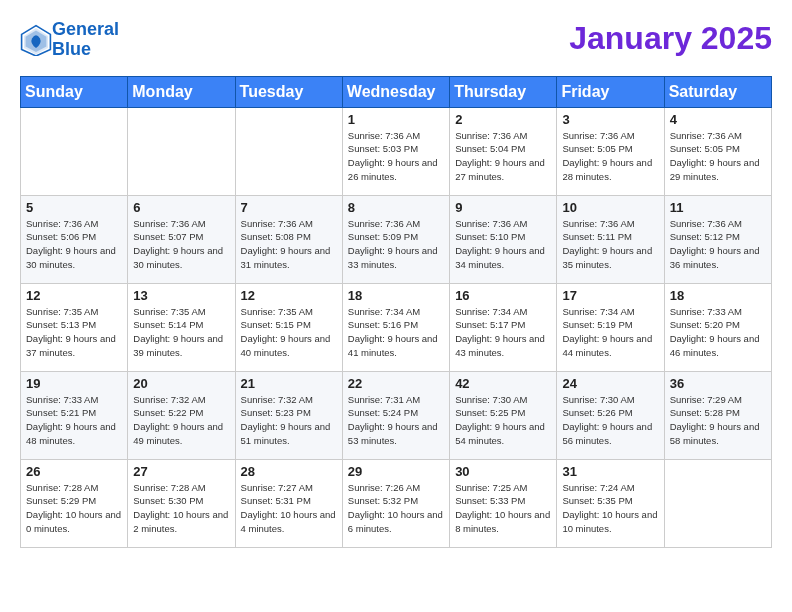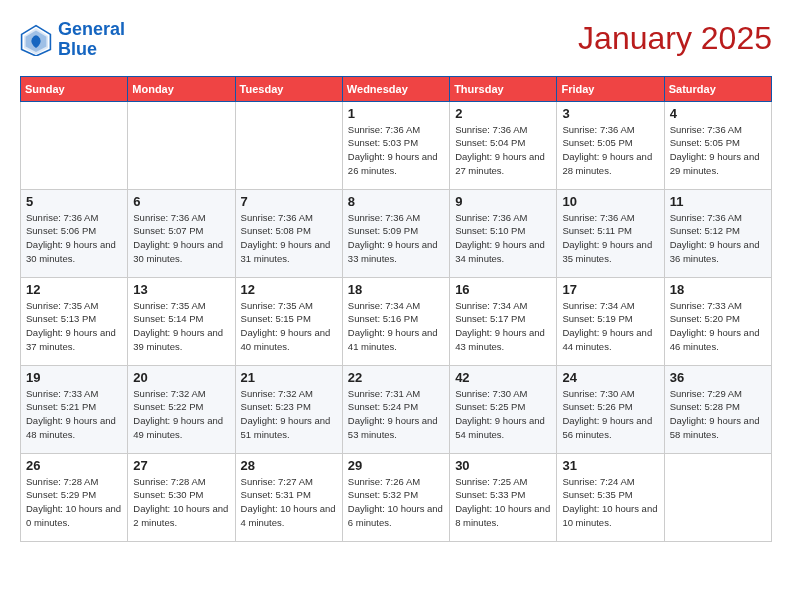--- a/index.html
+++ b/index.html
@@ -12,51 +12,50 @@
     }
     .header {
       display: flex;
       justify-content: space-between;
       align-items: flex-start;
       margin-bottom: 16px;
     }
     .logo {
       display: flex;
       align-items: center;
-      gap: 6px;
     }
     .logo-text {
       font-size: 18px;
       font-weight: bold;
       line-height: 1.1;
     }
     .logo-text span { color: #1565c0; }
     .logo-icon {
       width: 32px;
       height: 32px;
     }
     .title-block { text-align: right; }
     .month-title {
       font-size: 32px;
-      font-weight: 400;
-      color: #b91c1c;
+      font-weight: 700;
+      color: #6d28d9;
     }
     .location {
       font-size: 14px;
       color: #555;
     }
     .calendar {
       width: 100%;
       border-collapse: collapse;
       border: 1px solid #ccc;
     }
     .calendar th {
-      background: #ef4444;
+      background: #3b82f6;
       color: #fff;
-      font-size: 11px;
+      font-size: 16px;
       font-weight: bold;
       padding: 6px 4px;
       text-align: left;
       border: 1px solid #1155aa;
     }
     .calendar td {
       border: 1px solid #ccc;
       vertical-align: top;
       padding: 4px 5px;
       width: 107px;

